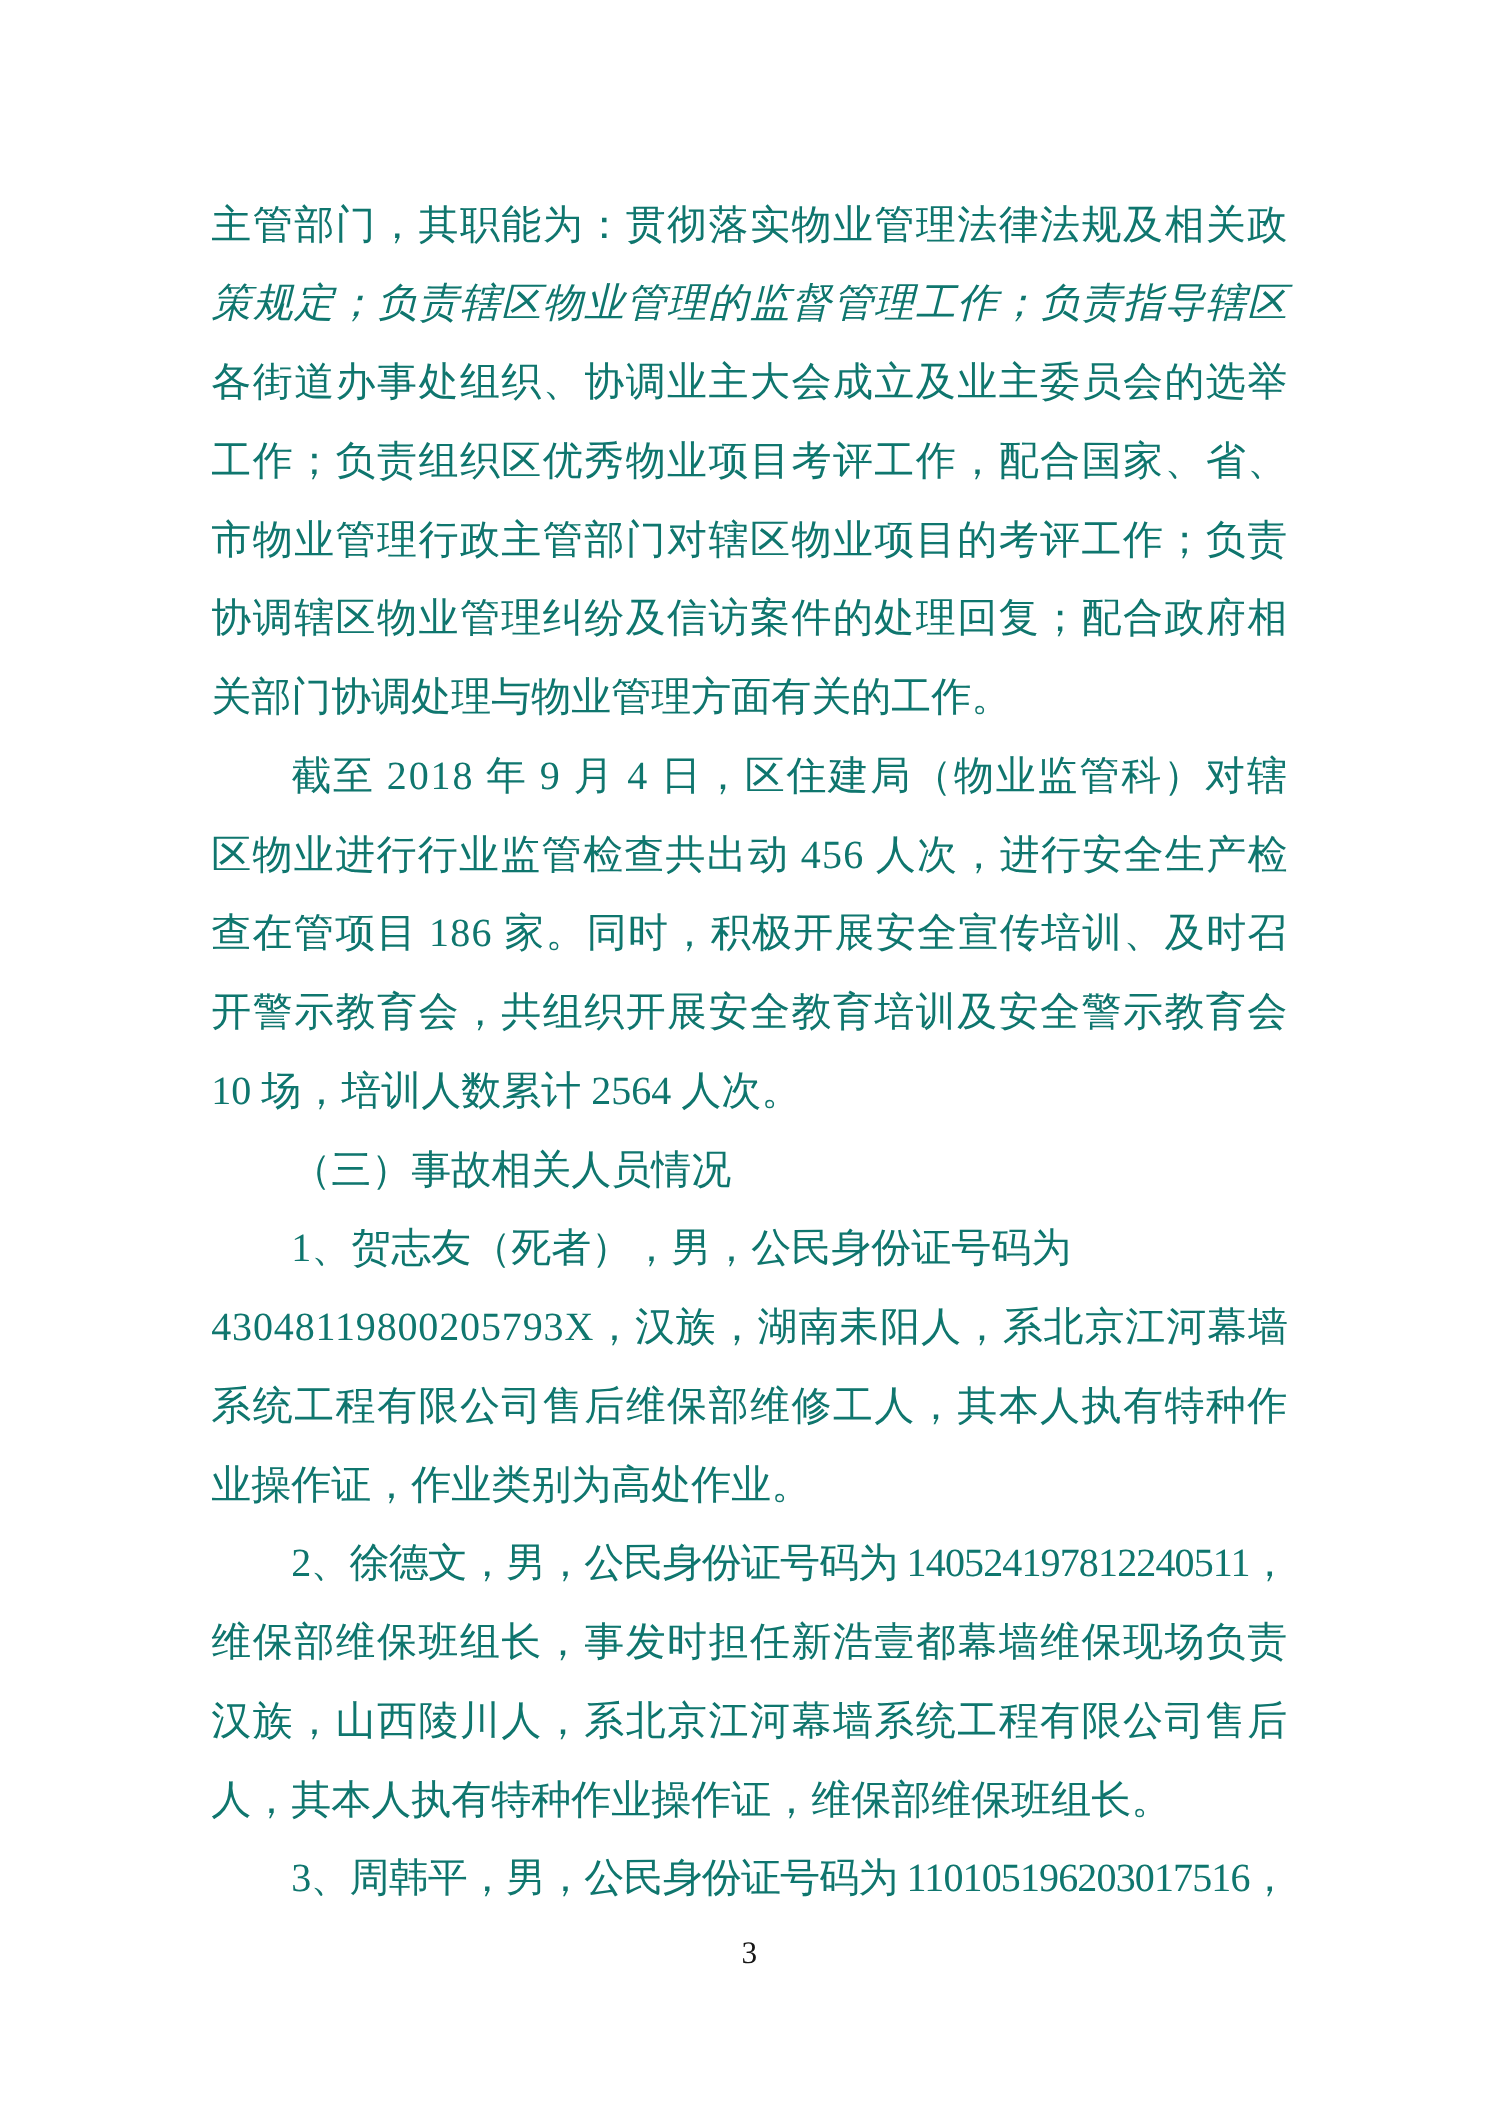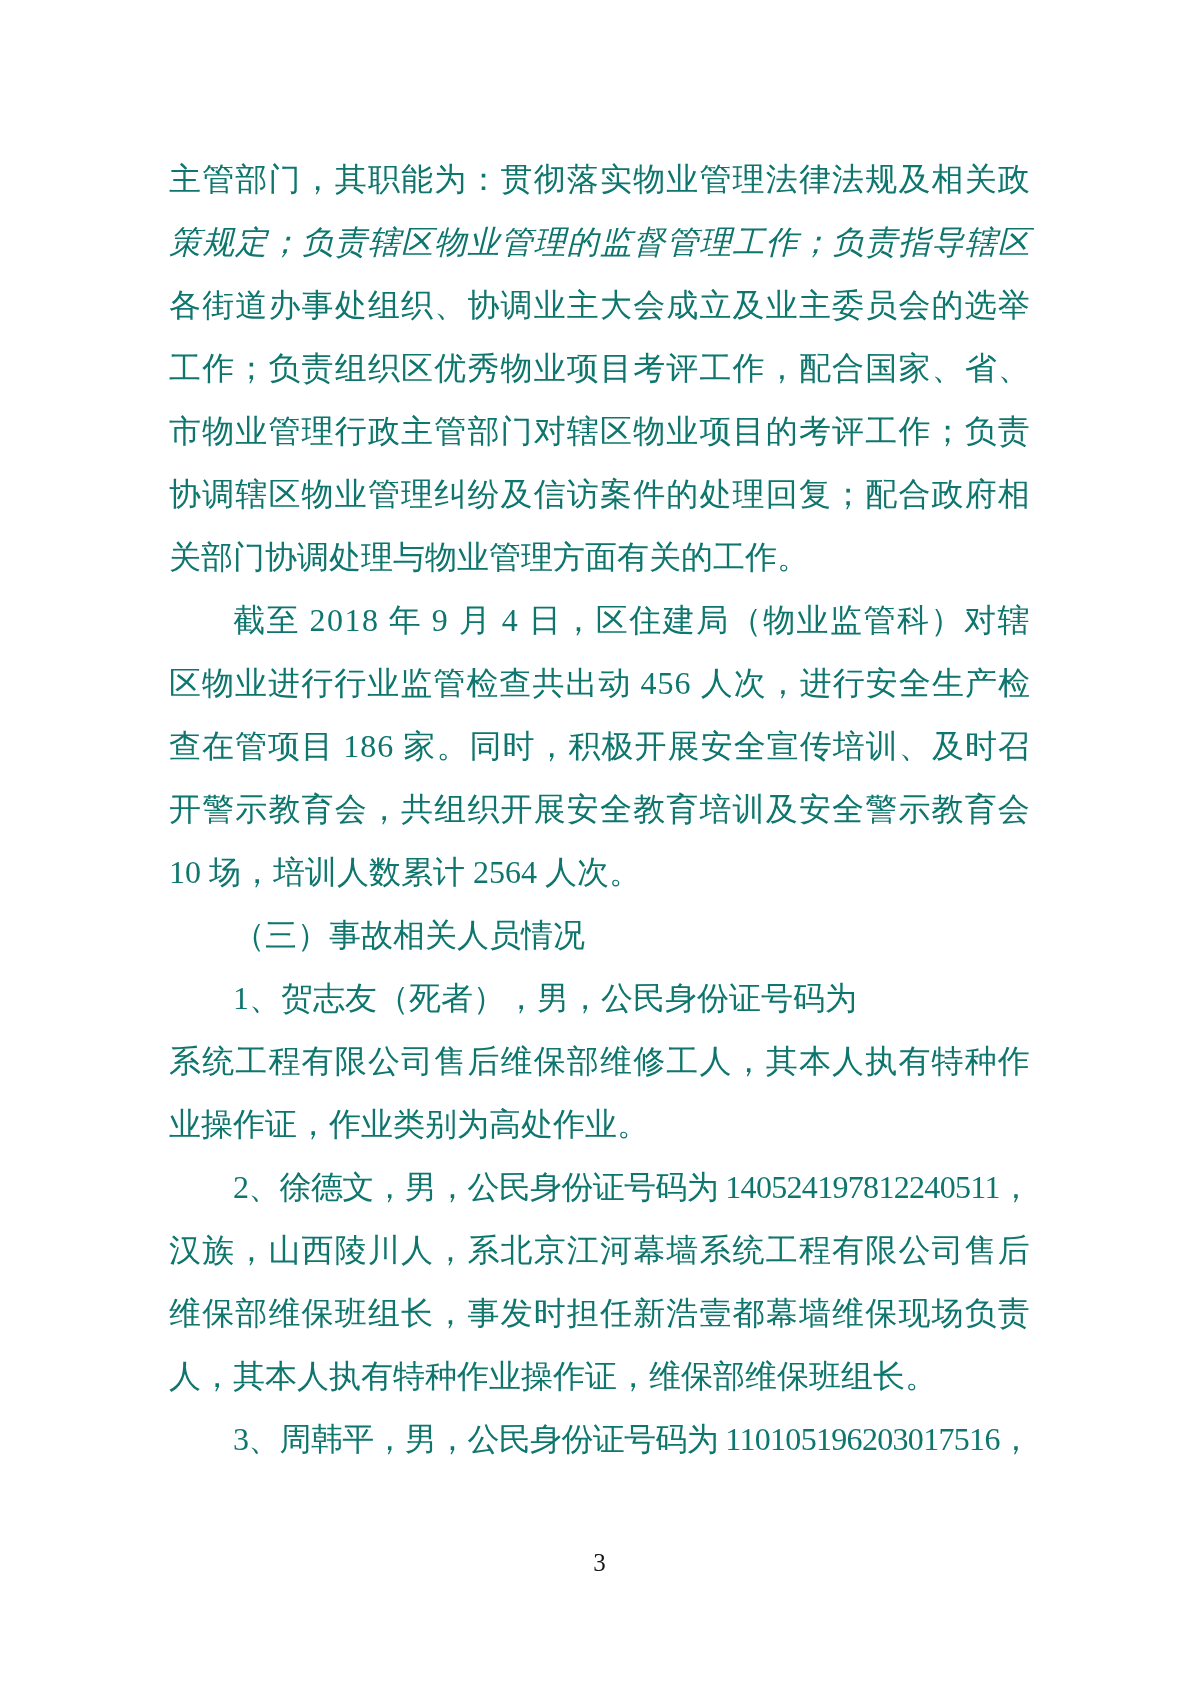--- a/index.html
+++ b/index.html
@@ -71,27 +71,28 @@
         <div class="line"><span class="line-text" style="letter-spacing: 1.03448px;">区物业进行行业监管检查共出动 456 人次，进行安全生产检</span></div>
         <div class="line"><span class="line-text" style="letter-spacing: 1.03448px;">查在管项目 186 家。同时，积极开展安全宣传培训、及时召</span></div>
         <div class="line"><span class="line-text" style="letter-spacing: 1.15385px;">开警示教育会，共组织开展安全教育培训及安全警示教育会</span></div>
         <div class="line"><span class="line-text">10 场，培训人数累计 2564 人次。</span></div>
       </div>
       <div class="paragraph">
         <div class="line indent"><span class="line-text">（三）事故相关人员情况</span></div>
       </div>
       <div class="paragraph">
         <div class="line indent"><span class="line-text">1、贺志友（死者），男，公民身份证号码为</span></div>
+        <div class="line"><span class="line-text" style="letter-spacing: 0.687946px;">43048119800205793X，汉族，湖南耒阳人，系北京江河幕墙</span></div>
         <div class="line"><span class="line-text" style="letter-spacing: 1.15385px;">系统工程有限公司售后维保部维修工人，其本人执有特种作</span></div>
         <div class="line"><span class="line-text">业操作证，作业类别为高处作业。</span></div>
       </div>
       <div class="paragraph">
         <div class="line indent"><span class="line-text" style="letter-spacing: -0.689236px;">2、徐德文，男，公民身份证号码为 140524197812240511，</span></div>
+        <div class="line"><span class="line-text" style="letter-spacing: 1.15385px;">维保部维保班组长，事发时担任新浩壹都幕墙维保现场负责</span></div>
         <div class="line"><span class="line-text" style="letter-spacing: 1.15385px;">汉族，山西陵川人，系北京江河幕墙系统工程有限公司售后</span></div>
-        <div class="line"><span class="line-text" style="letter-spacing: 1.15385px;">维保部维保班组长，事发时担任新浩壹都幕墙维保现场负责</span></div>
         <div class="line"><span class="line-text">人，其本人执有特种作业操作证，维保部维保班组长。</span></div>
       </div>
       <div class="paragraph">
         <div class="line indent"><span class="line-text" style="letter-spacing: -0.689236px;">3、周韩平，男，公民身份证号码为 110105196203017516，</span></div>
       </div>
     </div>
   <div class="page-number">3</div>
 </div>
 
 </body></html>

